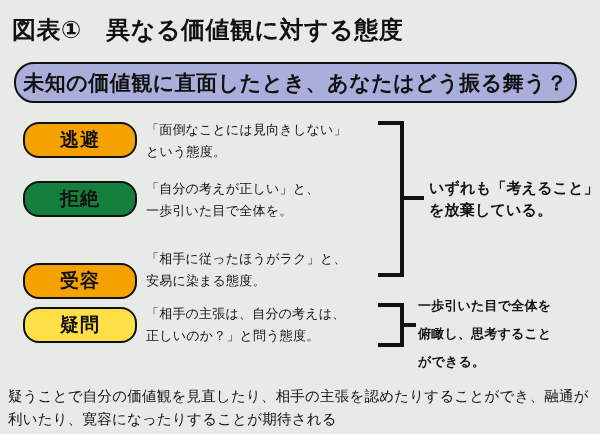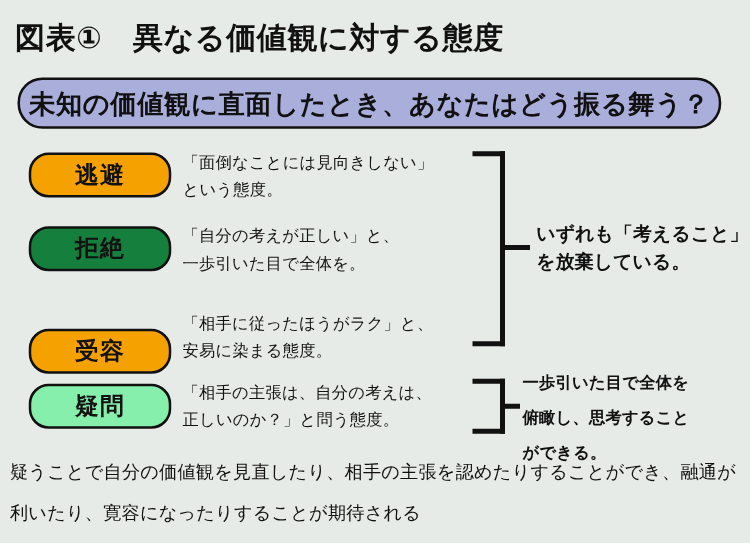--- a/index.html
+++ b/index.html
@@ -38,22 +38,22 @@
     border-right: 4px solid #111;
     border-bottom: 4px solid #111;
   }
   .tick { left: 402px; height: 4px; background: #111; }
   .note {
     font-weight: bold; white-space: pre-line; letter-spacing: 0.2px;
   }
   .note-group { left: 429px; top: 177px; font-size: 15px; line-height: 22px; }
   .note-doubt { left: 418px; top: 292px; font-size: 13px; line-height: 28px; }
   .footer {
-    left: 8px; top: 362px; width: 588px;
-    font-size: 14.5px; line-height: 33px; letter-spacing: 0.2px;
+    left: 8px; top: 385px; width: 588px;
+    font-size: 14.5px; line-height: 23px; letter-spacing: 0.2px;
   }
 </style>
 </head>
 <body style="background-color: rgb(231, 235, 232);">
 
 <div class="abs title">図表①　異なる価値観に対する態度</div>
 
 <div class="abs question-pill" style="background-color: rgb(169, 174, 219);">未知の価値観に直面したとき、あなたはどう振る舞う？</div>
 
 <div class="abs pill" style="top: 122px; background-color: rgb(245, 162, 0);">逃避</div>
@@ -66,21 +66,21 @@
 
 <div class="abs pill" style="top: 239px; background-color: rgb(245, 162, 0); margin-top: 24px;">受容</div>
 <div class="abs desc" style="top:248px">「相手に従ったほうがラク」と、
 安易に染まる態度。</div>
 
 <div class="abs bracket" style="top:121px;height:156px"></div>
 <div class="abs tick" style="top:196px;width:22px"></div>
 <div class="abs note note-group">いずれも「考えること」
 を放棄している。</div>
 
-<div class="abs pill" style="top: 307px; background-color: #86efac;">疑問</div>
+<div class="abs pill" style="top: 307px; background-color: #fde047;">疑問</div>
 <div class="abs desc" style="top:303px">「相手の主張は、自分の考えは、
 正しいのか？」と問う態度。</div>
 
 <div class="abs bracket" style="top:303px;height:44px"></div>
 <div class="abs tick" style="top:323px;width:14px"></div>
 <div class="abs note note-doubt">一歩引いた目で全体を
 俯瞰し、思考すること
 ができる。</div>
 
 <div class="abs footer">疑うことで自分の価値観を見直したり、相手の主張を認めたりすることができ、融通が利いたり、寛容になったりすることが期待される</div>

